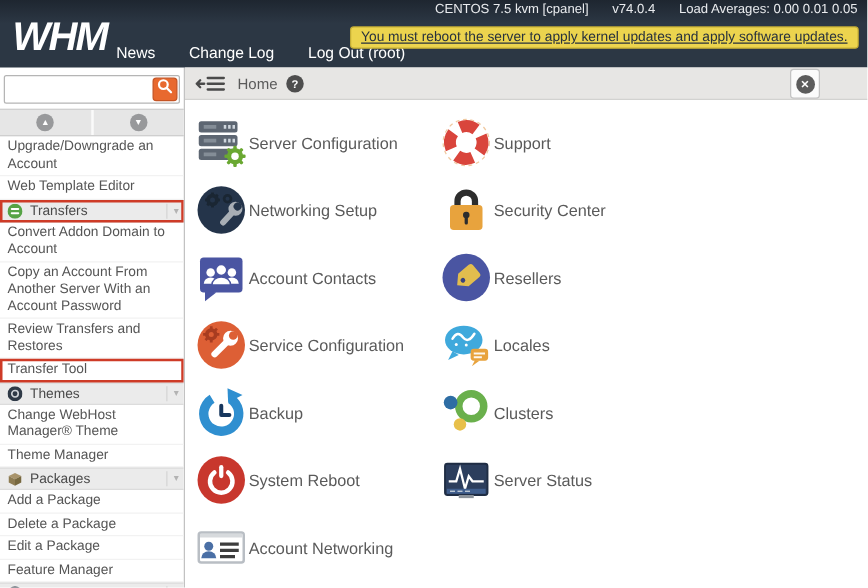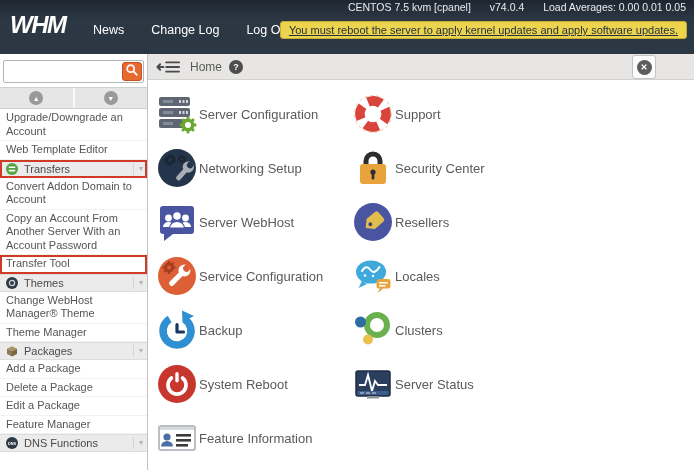--- a/index.html
+++ b/index.html
@@ -5,23 +5,23 @@
   * { box-sizing: border-box; margin: 0; padding: 0; }
   html,body { width: 694px; height: 470px; }
   body {
     overflow: hidden; position: relative; background: #fff;
     font-family: "Liberation Sans", sans-serif;
   }
   
   .topbar { height: 54px; background: linear-gradient(#1e2630, #2c3744 35%); position: relative; color: #fff; }
   .status-line { position: absolute; top: 1px; right: 8px; font-size: 10.5px; color: #e9ebee; white-space: nowrap; }
   .status-line span { margin-left: 16px; }
-  .brand { position: absolute; left: 10px; top: 11px; font-size: 24px; font-weight: bold; font-style: italic; letter-spacing: -1.5px; color: #fff; }
+  .brand { position: absolute; left: 10px; top: 11px; font-size: 32px; font-weight: bold; font-style: italic; letter-spacing: -1.5px; color: #fff; }
   .topnav { position: absolute; left: 93px; top: 23px; display: flex; gap: 27px; font-size: 12.5px; }
-  .topnav div { cursor: pointer; }
+  .topnav div { cursor: pointer; margin-top: 12px; }
   .banner {
     position: absolute; right: 7px; top: 21px; background: #ecd44e; border: 1px solid #c4ad35;
     border-radius: 3px; color: #27313d; font-size: 11px; padding: 2px 8px;
     text-decoration: underline; white-space: nowrap; cursor: pointer;
   }
   
   .workspace { display: flex; height: 424px; }
   .sidebar { width: 148px; flex: none; border-right: 1px solid #c2c2c2; background: #fff; display: flex; flex-direction: column; }
   .search-row { position: relative; padding: 6px 3px 4px 3px; }
   .search-input { width: 100%; height: 23px; border: 1px solid #b5b5b5; border-radius: 2px; padding: 0 26px 0 5px; font-size: 11px; }
@@ -102,20 +102,21 @@
               <rect x="2.6" y="3.4" width="6.8" height="1.6" rx="0.8" fill="#fff"></rect>
               <rect x="2.6" y="6.8" width="6.8" height="1.6" rx="0.8" fill="#fff"></rect>
             </svg>
         </span>
         <span>Transfers</span>
         <span class="sec-chevron">▾</span>
       </div>
 
       <div class="nav-link">Convert Addon Domain to Account</div>
       <div class="nav-link">Copy an Account From Another Server With an Account Password</div>
+      <div class="nav-link">Review Transfers and Restores</div>
       <div class="nav-link annotated">Transfer Tool</div>
 
       <div class="nav-section">
         <span class="sec-icon">
           <svg viewBox="0 0 12 12">
               <circle cx="6" cy="6" r="6" fill="#2f3a47"></circle>
               <circle cx="6" cy="6" r="2.6" fill="none" stroke="#cfd3d8" stroke-width="1.3"></circle>
             </svg>
         </span>
         <span>Themes</span>
@@ -256,21 +257,21 @@
             <rect x="5" y="6" width="34" height="28" rx="3" fill="#4a55a2"></rect>
               <path d="M9 32 v9 l9-7 z" fill="#4a55a2"></path>
             <circle cx="13.5" cy="18" r="3.4" fill="#fff"></circle>
               <path d="M8 27 a5.5 5 0 0 1 11 0 z" fill="#fff"></path>
             <circle cx="30.5" cy="18" r="3.4" fill="#fff"></circle>
               <path d="M25 27 a5.5 5 0 0 1 11 0 z" fill="#fff"></path>
             <circle cx="22" cy="16" r="4.4" fill="#fff" stroke="#4a55a2" stroke-width="1.2"></circle>
             <path d="M14.5 28 a7.5 6.5 0 0 1 15 0 z" fill="#fff" stroke="#4a55a2" stroke-width="1.2"></path>
           </svg>
         </span>
-        <span class="mi-label">Server WebHost</span>
+        <span class="mi-label">Account Contacts</span>
       </div>
 
       <div class="cell">
         <span class="mi">
           <svg viewBox="0 0 44 44">
             <circle cx="22" cy="22" r="19" fill="#4a55a2"></circle>
             <g transform="rotate(-40 22 22)">
                 <path d="M12.5 22 l6.5-6.5 h11 a2.5 2.5 0 0 1 2.5 2.5 v8 a2.5 2.5 0 0 1 -2.5 2.5 h-11 z" fill="#e2bd4e"></path>
                 <circle cx="18.5" cy="22" r="1.9" fill="#39427e"></circle>
               </g>
@@ -374,19 +375,19 @@
             <rect x="5" y="11" width="34" height="3" fill="#d7dadd"></rect>
             <circle cx="12" cy="21" r="3.6" fill="#4a6fa5"></circle>
               <path d="M6 30.5 a6 5.5 0 0 1 12 0 z" fill="#4a6fa5"></path>
             <g fill="#3c3c3c">
                 <rect x="21" y="18" width="15" height="2.6"></rect>
                 <rect x="21" y="23" width="15" height="2.6"></rect>
                 <rect x="21" y="28" width="12" height="2.6"></rect>
               </g>
           </svg>
         </span>
-        <span class="mi-label">Feature Information</span>
+        <span class="mi-label">Account Networking</span>
       </div>
 
 
     </div>
   </div>
 </div>
 
 </body></html>

